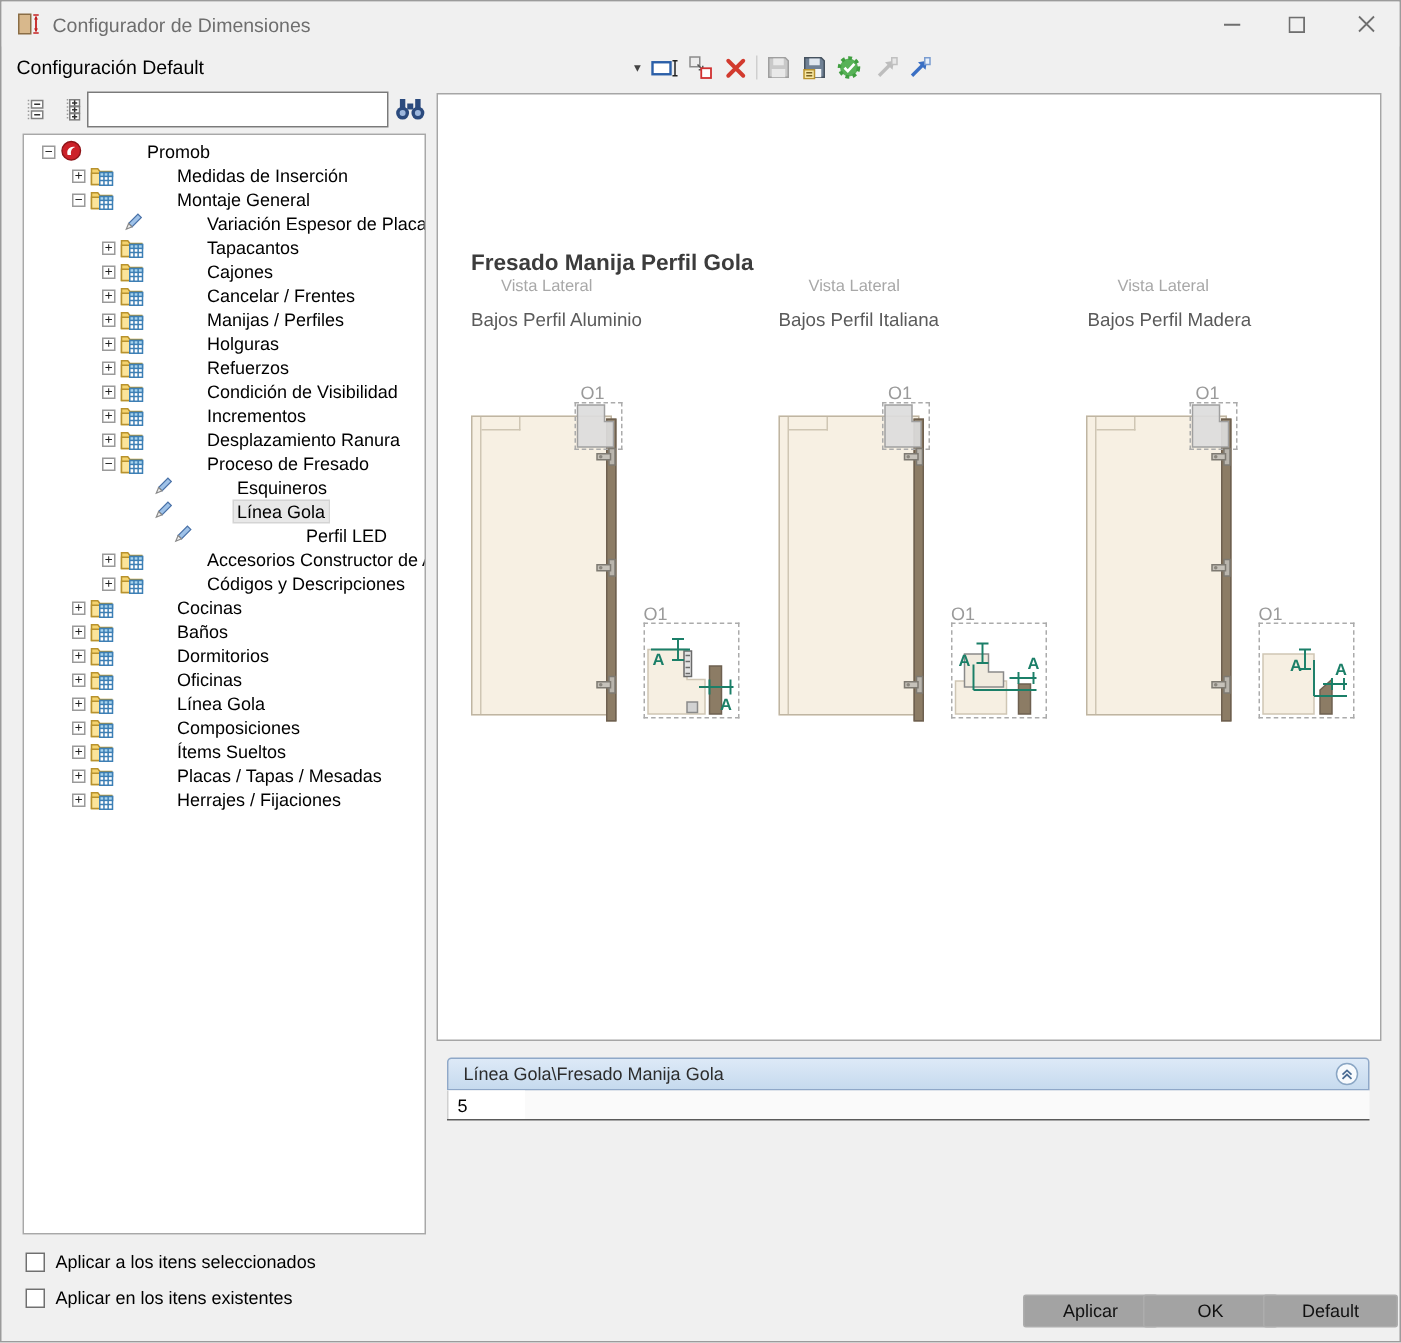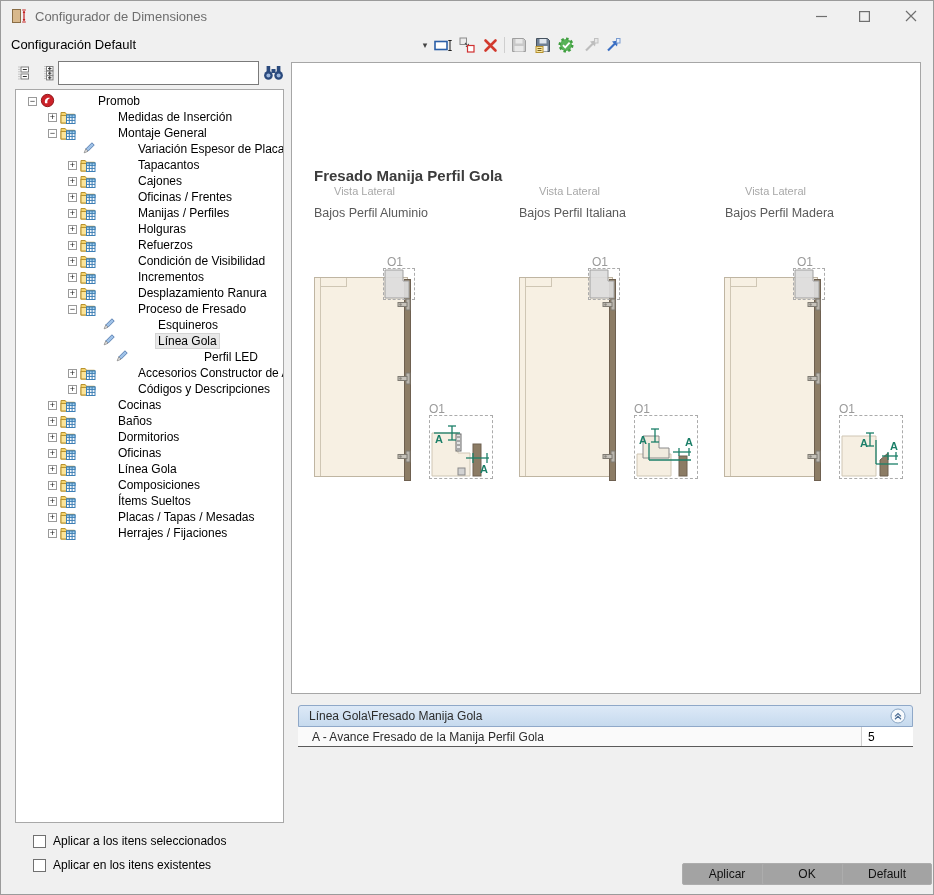--- a/index.html
+++ b/index.html
@@ -52,21 +52,21 @@
   .detail-box { position:absolute; left:122px; top:163px; width:64px; height:64px; border:1px dashed #ababab; }
   
   .prop-header { position:absolute; left:297px; top:704px; width:615px; height:22px;
     background:linear-gradient(#dde9f7,#c6daee); border:1px solid #8fa8c8; border-radius:3px 3px 0 0;
     display:flex; align-items:center; padding:0 6px 0 10px; color:#2c2c2c; font-size:12px; }
   .prop-collapse { margin-left:auto; width:16px; height:16px; }
   .prop-row { position:absolute; left:297px; top:726px; width:615px; height:20px; background:#fafafa; border-bottom:1px solid #5a5a5a; display:flex; align-items:center; }
   .prop-label { padding-left:14px; font-size:12px; color:#2c2c2c; flex:1; }
   .prop-value { width:52px; height:100%; background:#fff; border-left:1px solid #d0d0d0; font-size:12px; color:#000; display:flex; align-items:center; padding-left:6px; }
   
-  .chk-row { position:absolute; left:32px; display:flex; align-items:center; }
+  .chk-row { position:absolute; left:16px; display:flex; align-items:center; }
   .chk-box { width:13px; height:13px; border:1px solid #707070; background:#fff; margin-right:7px; }
   .chk-label { font-size:12px; color:#000; }
   .btn { position:absolute; top:862px; width:90px; height:22px; background:#a3a3a3; border:1px solid #adadad; border-radius:2px; font-size:12px; color:#111; display:flex; align-items:center; justify-content:center; font-family:"Liberation Sans",sans-serif; }
 </style>
 </head>
 <body>
 
 <div class="window">
 
   <div class="titlebar">
@@ -287,21 +287,21 @@
           <svg width="16" height="16" viewBox="0 0 16 16">
             <path d="M1 3.5 h4.2 l1.4 1.8 H14.5 V14 H1 Z" fill="#f5d46f" stroke="#b8922e"></path>
             <rect x="1" y="6.5" width="13.5" height="7.5" fill="#fbe49a" stroke="#b8922e"></rect>
             <rect x="6.5" y="6" width="8.5" height="8.5" fill="#fff" stroke="#3d7fb5"></rect>
             <rect x="6.5" y="6" width="8.5" height="2.6" fill="#a8d4ee" stroke="#3d7fb5"></rect>
             <line x1="9.3" y1="6" x2="9.3" y2="14.5" stroke="#3d7fb5"></line>
             <line x1="12.1" y1="6" x2="12.1" y2="14.5" stroke="#3d7fb5"></line>
             <line x1="6.5" y1="11.4" x2="15" y2="11.4" stroke="#3d7fb5"></line>
           </svg>
         </span>
-        <span class="tree-label">Oficinas / Frentes</span>
+        <span class="tree-label">Cancelar / Frentes</span>
       </div>
       <div class="tree-row" style="padding-left: 52px;">
         <span class="expander">+</span>
         <span class="tree-icon">
           <svg width="16" height="16" viewBox="0 0 16 16">
             <path d="M1 3.5 h4.2 l1.4 1.8 H14.5 V14 H1 Z" fill="#f5d46f" stroke="#b8922e"></path>
             <rect x="1" y="6.5" width="13.5" height="7.5" fill="#fbe49a" stroke="#b8922e"></rect>
             <rect x="6.5" y="6" width="8.5" height="8.5" fill="#fff" stroke="#3d7fb5"></rect>
             <rect x="6.5" y="6" width="8.5" height="2.6" fill="#a8d4ee" stroke="#3d7fb5"></rect>
             <line x1="9.3" y1="6" x2="9.3" y2="14.5" stroke="#3d7fb5"></line>
@@ -769,21 +769,20 @@
   <div class="prop-header">
     <span>Línea Gola\Fresado Manija Gola</span>
     <span class="prop-collapse">
       <svg width="16" height="16" viewBox="0 0 16 16">
         <circle cx="8" cy="8" r="7" fill="#f7fafd" stroke="#8aa6c4"></circle>
         <path d="M5 8.4 L8 5.6 L11 8.4 M5 11.2 L8 8.4 L11 11.2" stroke="#4a6c94" stroke-width="1.2" fill="none"></path>
       </svg>
     </span>
   </div>
   <div class="prop-row">
-    <span class="prop-label">A - Avance Fresado de la Manija Perfil Gola</span>
     <span class="prop-value">5</span>
   </div>
 
   <div class="chk-row" style="top:833px">
     <span class="chk-box"></span>
     <span class="chk-label">Aplicar a los itens seleccionados</span>
   </div>
   <div class="chk-row" style="top:857px">
     <span class="chk-box"></span>
     <span class="chk-label">Aplicar en los itens existentes</span>

